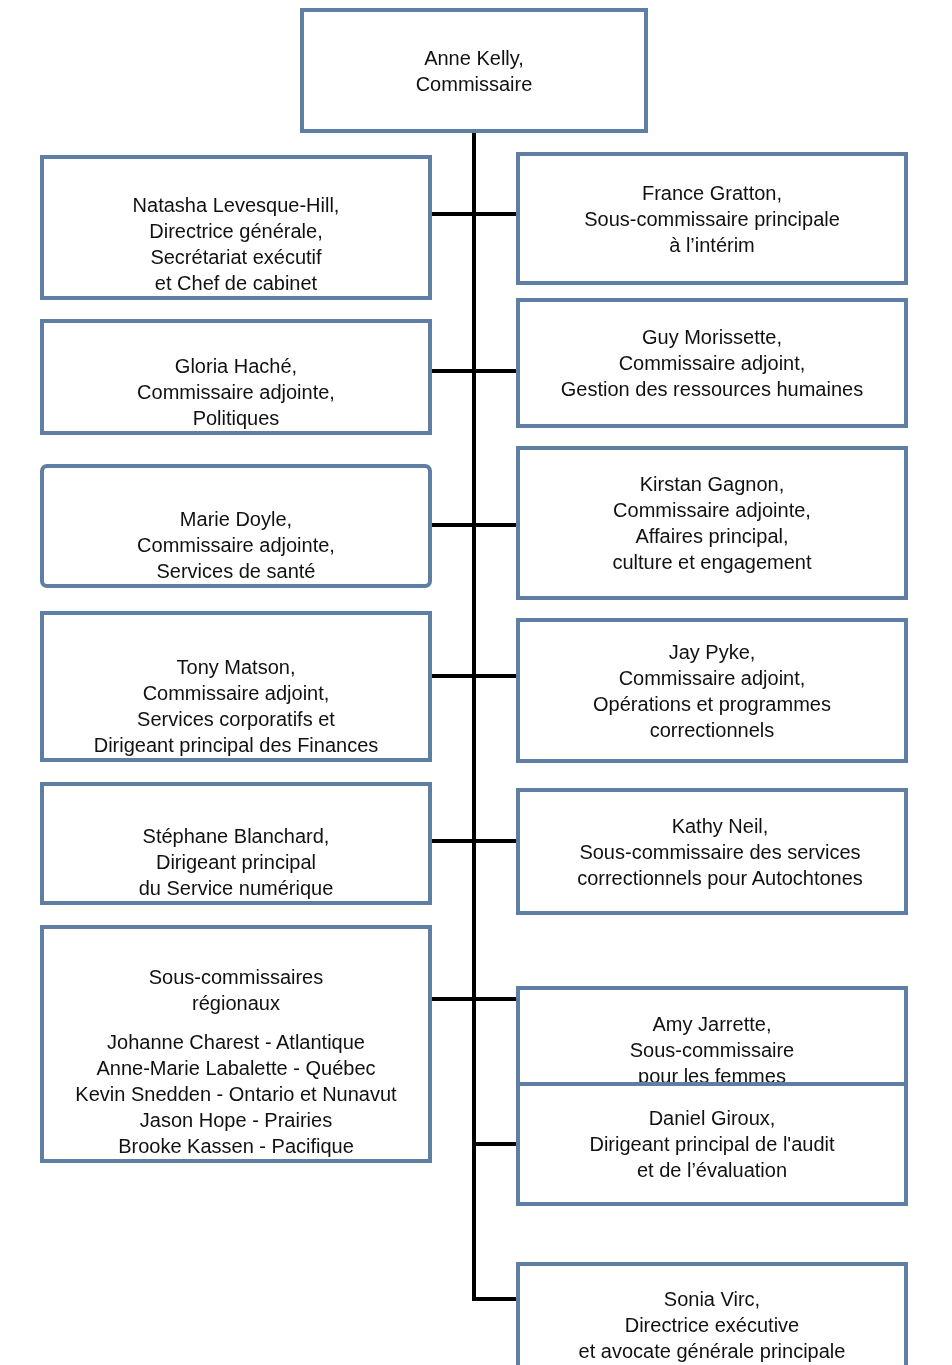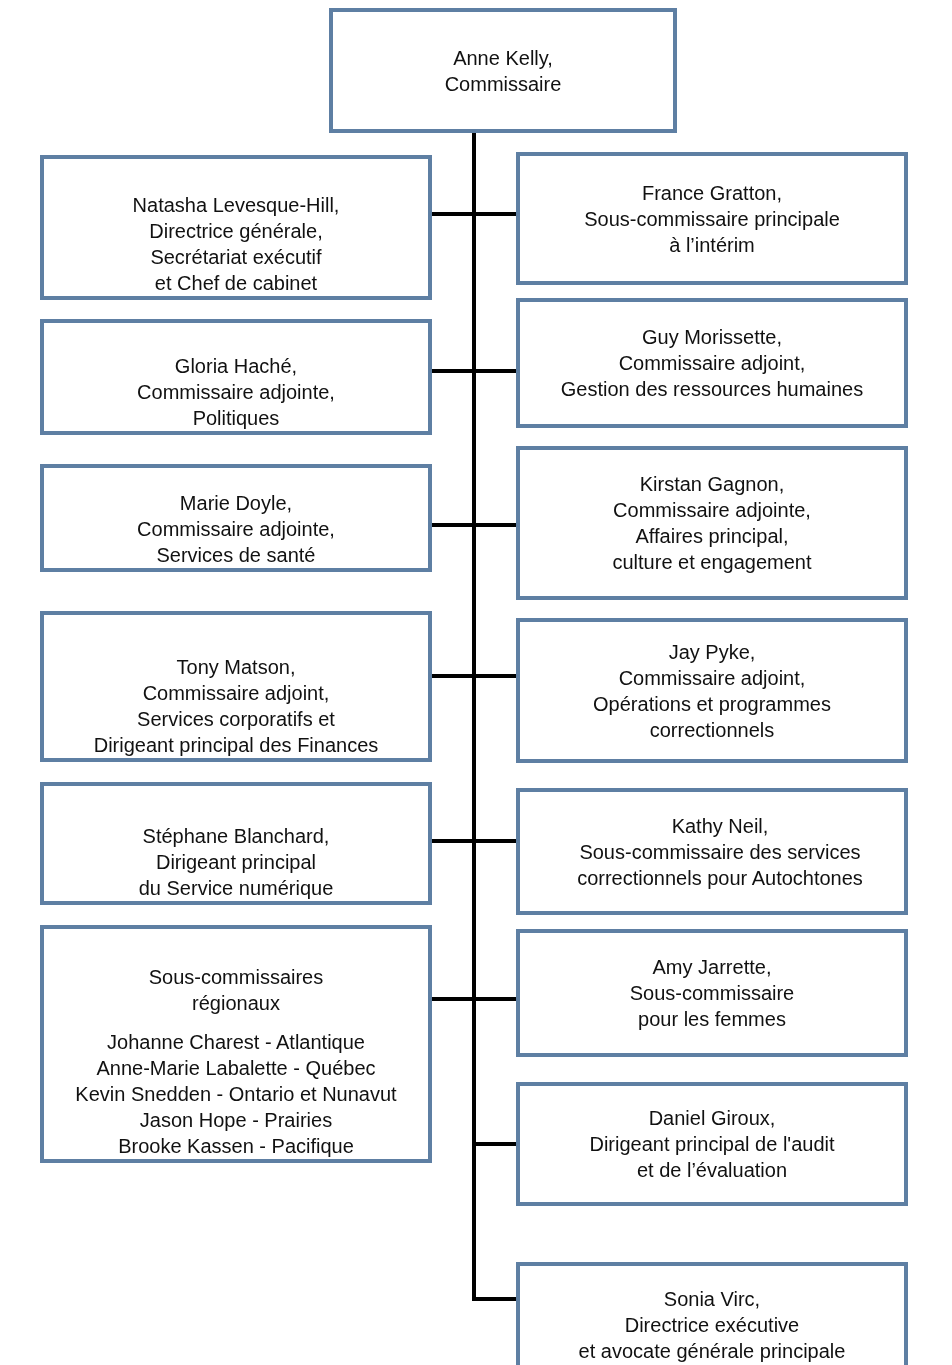--- a/index.html
+++ b/index.html
@@ -44,37 +44,37 @@
   <div class="connector v" style="left:472px; top:133px; height:1168px;"></div>
   <div class="connector h" style="left:432px; top:212px; width:84px;"></div>
   <div class="connector h" style="left:432px; top:369px; width:84px;"></div>
   <div class="connector h" style="left:432px; top:523px; width:84px;"></div>
   <div class="connector h" style="left:432px; top:674px; width:84px;"></div>
   <div class="connector h" style="left:432px; top:839px; width:84px;"></div>
   <div class="connector h" style="left:432px; top:997px; width:84px;"></div>
   <div class="connector h" style="left:474px; top:1142px; width:42px;"></div>
   <div class="connector h" style="left:472px; top:1297px; width:44px;"></div>
 
-  <div class="box root" style="top:8px; height:125px;margin-left:29px;">
+  <div class="box root" style="top:8px; height:125px;">
     <div class="box-text">Anne Kelly,
 Commissaire</div>
   </div>
 
   <div class="box left" style="top:155px; height:145px;">
     <div class="box-text">Natasha Levesque-Hill,
 Directrice générale,
 Secrétariat exécutif
 et Chef de cabinet</div>
   </div>
   <div class="box left" style="top:319px; height:116px;">
     <div class="box-text">Gloria Haché,
 Commissaire adjointe,
 Politiques</div>
   </div>
-  <div class="box left" style="top:464px; height:108px;">
+  <div class="box left" style="top:464px; height:124px;border-radius:7px;">
     <div class="box-text">Marie Doyle,
 Commissaire adjointe,
 Services de santé</div>
   </div>
   <div class="box left" style="top:611px; height:151px;">
     <div class="box-text">Tony Matson,
 Commissaire adjoint,
 Services corporatifs et
 Dirigeant principal des Finances</div>
   </div>
@@ -113,21 +113,21 @@
     <div class="box-text">Jay Pyke,
 Commissaire adjoint,
 Opérations et programmes
 correctionnels</div>
   </div>
   <div class="box right" style="top:788px; height:127px;padding-left:16px;">
     <div class="box-text">Kathy Neil,
 Sous-commissaire des services
 correctionnels pour Autochtones</div>
   </div>
-  <div class="box right" style="top:929px; height:128px;">
+  <div class="box right" style="top:986px; height:128px;">
     <div class="box-text">Amy Jarrette,
 Sous-commissaire
 pour les femmes</div>
   </div>
   <div class="box right" style="top:1082px; height:124px;">
     <div class="box-text">Daniel Giroux,
 Dirigeant principal de l'audit
 et de l’évaluation</div>
   </div>
   <div class="box right" style="top:1262px; height:126px;">

